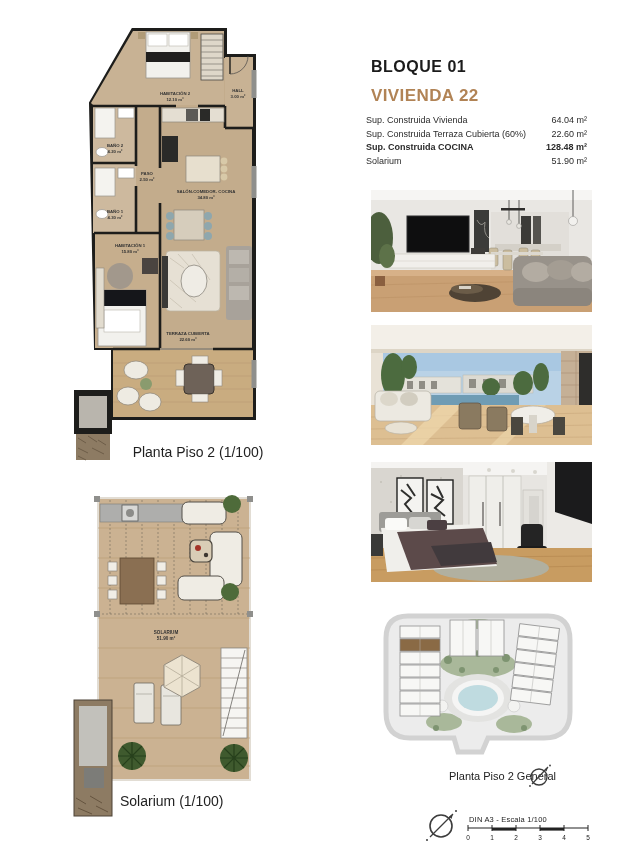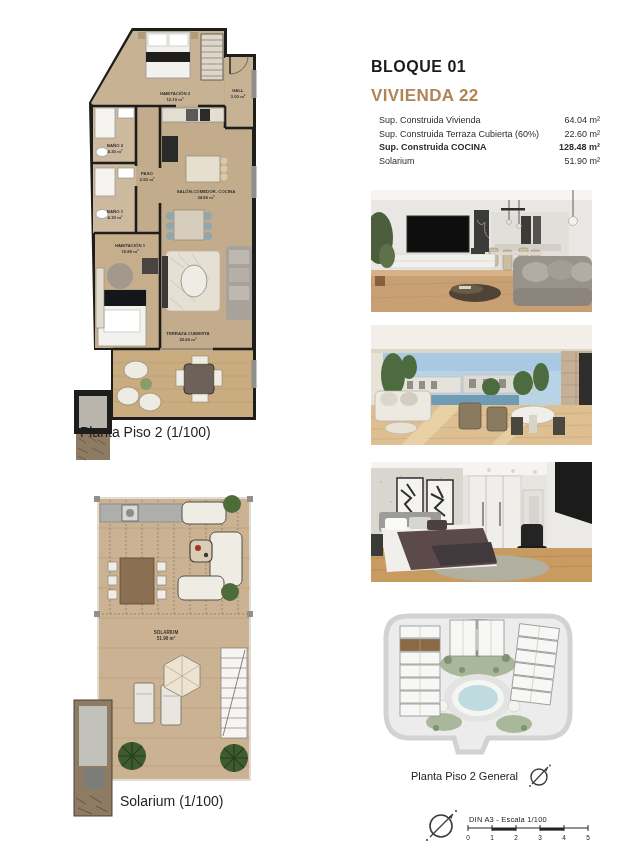--- a/index.html
+++ b/index.html
@@ -2,28 +2,28 @@
 <html><head>
 <meta charset="utf-8">
 <style>
   html,body{margin:0;padding:0;background:#ffffff;}
   #page{position:relative;width:624px;height:846px;background:#ffffff;overflow:hidden;
         font-family:"Liberation Sans",sans-serif;}
   .abs{position:absolute;}
   
   .bloque{left:371px;top:58px;font-size:16px;font-weight:bold;color:#1b1b1b;letter-spacing:.5px;}
   .vivienda{left:371px;top:86px;font-size:17px;font-weight:bold;color:#b18355;letter-spacing:.4px;text-align:center;}
-  .surface{left:379px;top:114px;width:221px;text-align:center;}
+  .surface{left:366px;top:114px;width:221px;text-align:center;}
   .srow{display:flex;justify-content:space-between;font-size:9px;color:#2b2b2b;line-height:13.5px;}
   .srow.bold{font-weight:bold;}
   
   .cap{font-size:14px;color:#1f1f1f;}
-  .cap-piso2{left:80px;top:424px;width:236px;text-align:left;}
+  .cap-piso2{left:80px;top:444px;width:236px;text-align:center;}
   .cap-solarium{left:120px;top:793px;width:200px;text-align:left;}
-  .cap-general{left:384px;top:770px;font-size:11px;color:#222;padding-left:27px;}
+  .cap-general{left:422px;top:770px;font-size:11px;color:#222;padding-left:27px;}
   
   .photo{left:371px;width:221px;overflow:hidden;}
   .photo svg{display:block;}
   
   .scalebar-title{left:469px;top:815px;font-size:7.5px;font-weight:normal;color:#222;letter-spacing:.2px;}
   .tick-num{font-size:6.5px;fill:#222;font-family:"Liberation Sans",sans-serif;}
   .plan-label{font-family:"Liberation Sans",sans-serif;font-weight:600;fill:#333;}
   text{user-select:none;}
 </style>
 </head>

